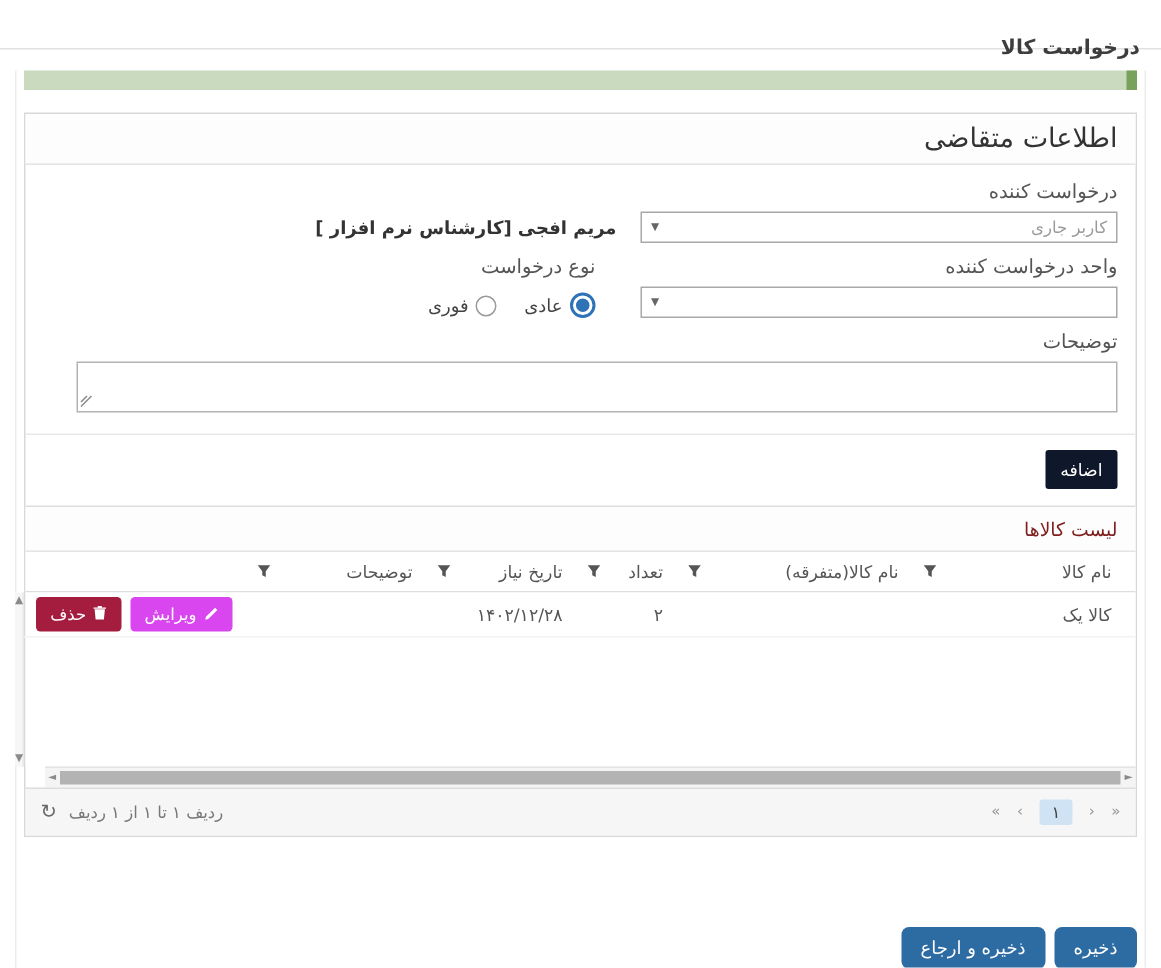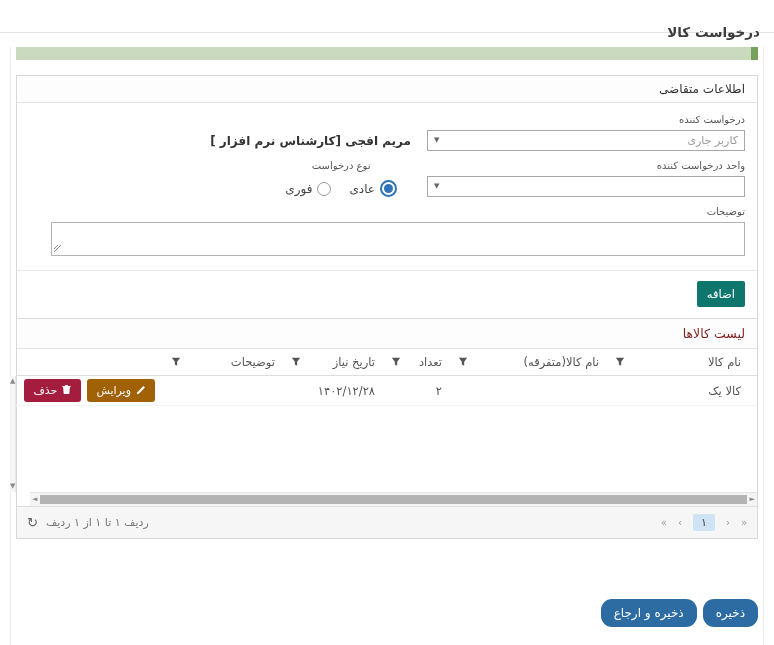--- a/index.html
+++ b/index.html
@@ -3,63 +3,63 @@
 <meta charset="utf-8">
 <style>
   html,body{margin:0;padding:0;overflow:hidden;background:#fff;}
   body{width:774px;height:645px;font-family:"DejaVu Sans",sans-serif;color:#444;}
   .topbar{height:33px;border-bottom:1px solid #e2e2e2;display:flex;align-items:center;padding:0 14px;box-sizing:border-box;}
   .title{font-size:13.5px;font-weight:bold;color:#3d3d3d;margin-top:32px;}
   .shell{margin:0 10px;border-left:1px solid #ececec;border-right:1px solid #ececec;padding:0 5px;height:611px;box-sizing:border-box;}
   .progressbar{margin-top:14px;height:13px;background:#c9dabf;display:flex;}
   .progress-fill{width:7px;background:#78a25c;}
   .panel{border:1px solid #d8d8d8;margin-top:15px;background:#fff;}
-  .panel-h{padding:6px 12px;border-bottom:1px solid #e4e4e4;font-size:12px;color:#333;background:#fdfdfd;}
+  .panel-h{padding:6px 12px;border-bottom:1px solid #e4e4e4;font-size:18px;color:#333;background:#fdfdfd;}
   .fields{padding:2px 12px 14px;}
-  .fld-label{font-size:10px;color:#555;margin:9px 0 5px;}
+  .fld-label{font-size:13px;color:#555;margin:9px 0 5px;text-align:right;}
   .row-requester{display:flex;align-items:center;}
   .sel{border:1px solid #a8a8a8;height:21px;box-sizing:border-box;display:flex;align-items:center;justify-content:space-between;padding:0 6px;background:#fff;width:318px;font-size:11px;color:#999;cursor:pointer;}
   .caret{font-size:7px;color:#666;line-height:1;}
   .person{font-weight:bold;font-size:12px;color:#333;margin-right:0;margin-inline-start:16px;}
   .row-two{display:flex;align-items:flex-start;}
   .col-unit{width:318px;}
   .col-type{margin-inline-start:30px;text-align:center;}
   .radios{display:flex;align-items:center;gap:18px;margin-top:9px;justify-content:flex-start;}
   .radio-item{display:flex;align-items:center;gap:5px;font-size:12px;color:#444;cursor:pointer;}
   .rb{width:14px;height:14px;border:1px solid #9a9a9a;border-radius:50%;background:#fff;box-sizing:border-box;}
   .rb.checked{width:17px;height:17px;border:2px solid #2e72b8;position:relative;}
   .rb.checked::after{content:"";position:absolute;inset:2px;border-radius:50%;background:#2e72b8;}
   .ta-wrap{position:relative;margin-inline-end:22px;}
   .ta-wrap textarea{display:block;width:100%;height:34px;border:1px solid #b3b3b3;box-sizing:border-box;resize:none;font-family:inherit;font-size:12px;padding:3px 6px;}
   .grip{position:absolute;left:2px;bottom:3px;}
   .add-row{border-top:1px solid #e8e8e8;padding:10px 12px 11px;}
-  .btn-add{background:#0f766e;color:#fff;border:none;font-size:11.5px;padding:6px 10px;border-radius:2px;cursor:pointer;font-family:inherit;}
+  .btn-add{background:#0f172a;color:#fff;border:none;font-size:11.5px;padding:6px 10px;border-radius:2px;cursor:pointer;font-family:inherit;}
   .panel-h2{border-top:1px solid #ddd;border-bottom:1px solid #e4e4e4;padding:7px 12px;font-size:12.5px;color:#7f1d1d;background:#fdfdfd;}
   .thead{display:flex;align-items:center;border-bottom:1px solid #ddd;padding:6px 8px 6px 0;font-size:11.5px;color:#555;background:#fff;}
   .th{display:flex;justify-content:space-between;align-items:center;box-sizing:border-box;padding:0 8px;}
   .c-name{width:142px;}.c-misc{width:157px;}.c-count{width:67px;}.c-date{width:100px;}.c-desc{width:120px;}.c-act{flex:1;}
   .tbody-wrap{display:flex;height:116px;background:#fff;}
   .rows-area{flex:1;}
   .grid-row{display:flex;align-items:center;padding:3px 8px 3px 0;font-size:11.5px;color:#555;border-bottom:1px solid #f3f3f3;}
   .td{box-sizing:border-box;padding:0 8px;}
   .actions-cell{display:flex;gap:6px;align-items:center;}
-  .btn-edit{background:#a16207;color:#fff;border:none;border-radius:3px;font-size:11px;padding:5px 9px;display:flex;align-items:center;gap:4px;cursor:pointer;font-family:inherit;}
+  .btn-edit{background:#d946ef;color:#fff;border:none;border-radius:3px;font-size:11px;padding:5px 9px;display:flex;align-items:center;gap:4px;cursor:pointer;font-family:inherit;}
   .btn-del{background:#a41d3f;color:#fff;border:none;border-radius:3px;font-size:11px;padding:5px 9px;display:flex;align-items:flex-start;gap:4px;cursor:pointer;font-family:inherit;}
   .vscroll{width:13px;background:#f6f6f6;border-right:1px solid #e8e8e8;display:flex;flex-direction:column;justify-content:space-between;align-items:center;padding:2px 0;box-sizing:border-box;}
   .sarrow{font-size:7px;color:#8a8a8a;line-height:1;cursor:pointer;}
   .hscroll{height:13px;background:#f4f4f4;border-top:1px solid #e4e4e4;display:flex;align-items:center;direction:ltr;margin-left:13px;padding:0 2px;}
   .hthumb{flex:1;height:9px;background:#b3b3b3;margin:0 3px;}
   .grid-footer{background:#f6f6f6;border-top:1px solid #ddd;padding:7px 10px;display:flex;justify-content:space-between;align-items:center;font-size:11px;color:#777;}
   .pager{direction:ltr;display:flex;gap:11px;align-items:center;color:#9a9a9a;font-size:10px;}
   .pg{cursor:pointer;}
   .pg-active{background:#cfe3f4;color:#444;padding:2px 8px;border-radius:2px;font-size:11px;}
   .finfo{display:flex;align-items:center;gap:8px;}
   .refresh{font-size:13px;color:#666;cursor:pointer;line-height:1;}
   .actions{display:flex;gap:6px;margin-top:60px;}
-  .btn-blue{background:#2d6ba3;color:#fff;border:none;border-radius:11px;padding:7px 13px;font-size:12px;cursor:pointer;font-family:inherit;}
+  .btn-blue{background:#2d6ba3;color:#fff;border:none;border-radius:5px;padding:7px 13px;font-size:12px;cursor:pointer;font-family:inherit;}
 </style>
 </head>
 <body>
 
 <div dir="rtl">
 
   <div class="topbar">
     <div class="title">درخواست کالا</div>
   </div>
 

